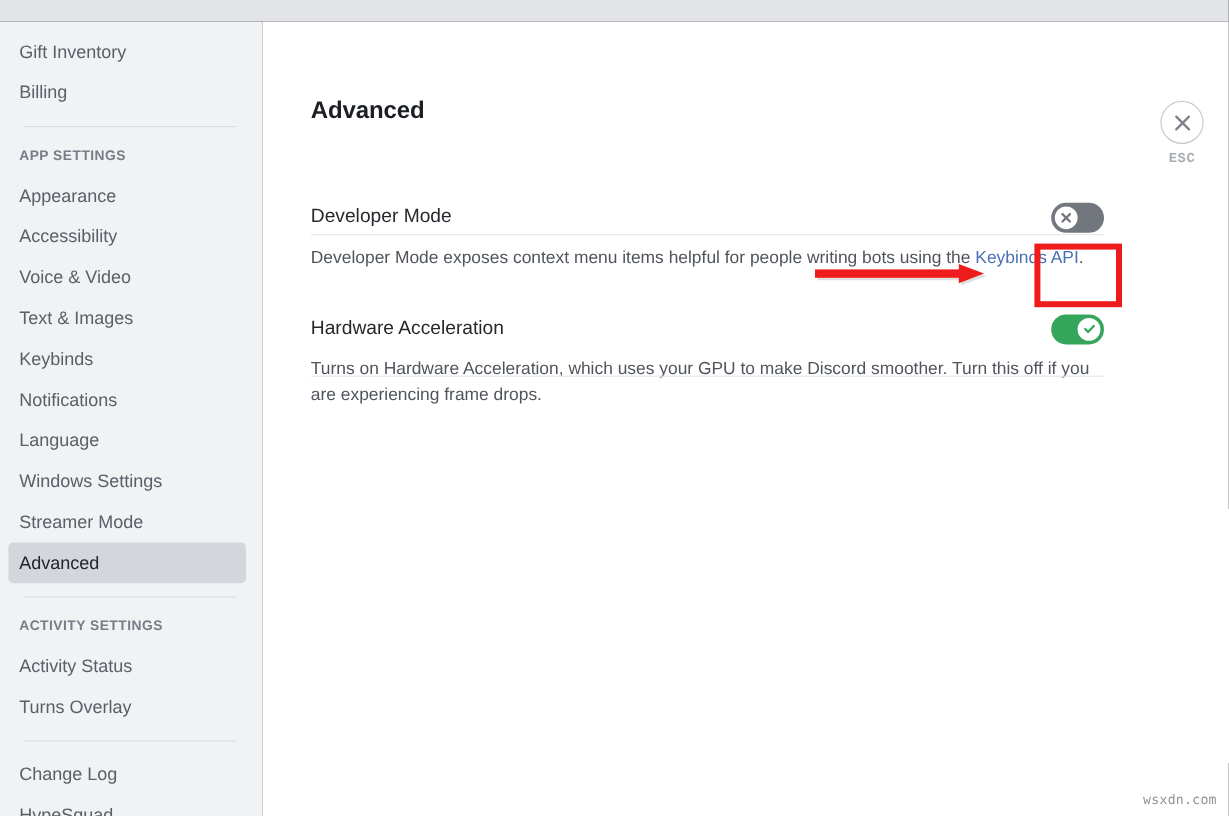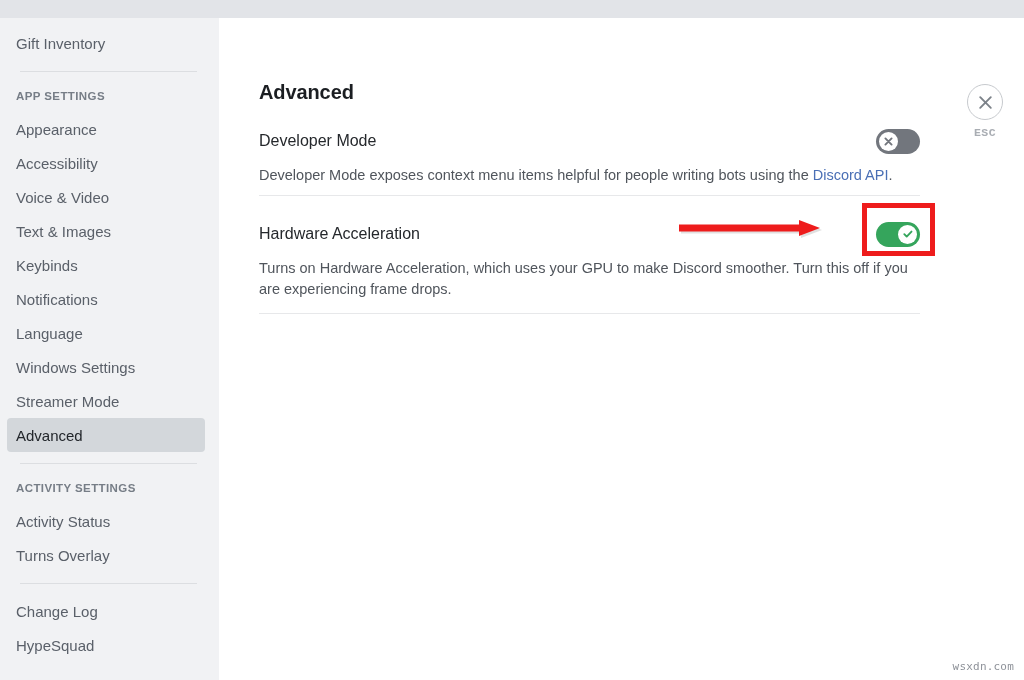--- a/index.html
+++ b/index.html
@@ -122,20 +122,21 @@
     font-weight: bold;
     color: #a9adb3;
     letter-spacing: 0.04em;
   }
 
   
   .setting {
     position: absolute;
     left: 40px;
     width: 661px;
+    margin-top: 40px;
   }
   .setting-head {
     display: flex;
     align-items: center;
     justify-content: space-between;
     height: 26px;
   }
   .setting-name {
     font-size: 16px;
     color: #25282c;
@@ -222,20 +223,21 @@
 <body>
 
 <div id="app">
 
   <div class="top-strip"></div>
 
   <nav class="sidebar">
 
     <div>
       <div class="nav-item">Gift Inventory</div>
+      <div class="nav-item">Billing</div>
     </div>
 
     <div class="nav-divider"></div>
 
     <div>
       <div class="nav-header">APP SETTINGS</div>
       <div class="nav-item">Appearance</div>
       <div class="nav-item">Accessibility</div>
       <div class="nav-item">Voice &amp; Video</div>
       <div class="nav-item">Text &amp; Images</div>
@@ -282,21 +284,21 @@
         <div class="setting-name">Developer Mode</div>
         <div class="toggle off">
           <div class="knob">
             <svg width="11" height="11" viewBox="0 0 11 11" aria-hidden="true">
               <path d="M2.4 2.4 L8.6 8.6 M8.6 2.4 L2.4 8.6" stroke="#72767d" stroke-width="1.9" stroke-linecap="round"></path>
             </svg>
           </div>
         </div>
       </div>
       <p class="setting-desc">
-        <span>Developer Mode exposes context menu items helpful for people writing bots using the </span><a href="#">Discord API</a><span>.</span>
+        <span>Developer Mode exposes context menu items helpful for people writing bots using the </span><a href="#">Keybinds API</a><span>.</span>
       </p>
     </section>
 
     <div class="hr" style="top:177px;"></div>
 
     <section class="setting" style="top:203px;">
       <div class="setting-head">
         <div class="setting-name">Hardware Acceleration</div>
         <div class="toggle on">
           <div class="knob">

